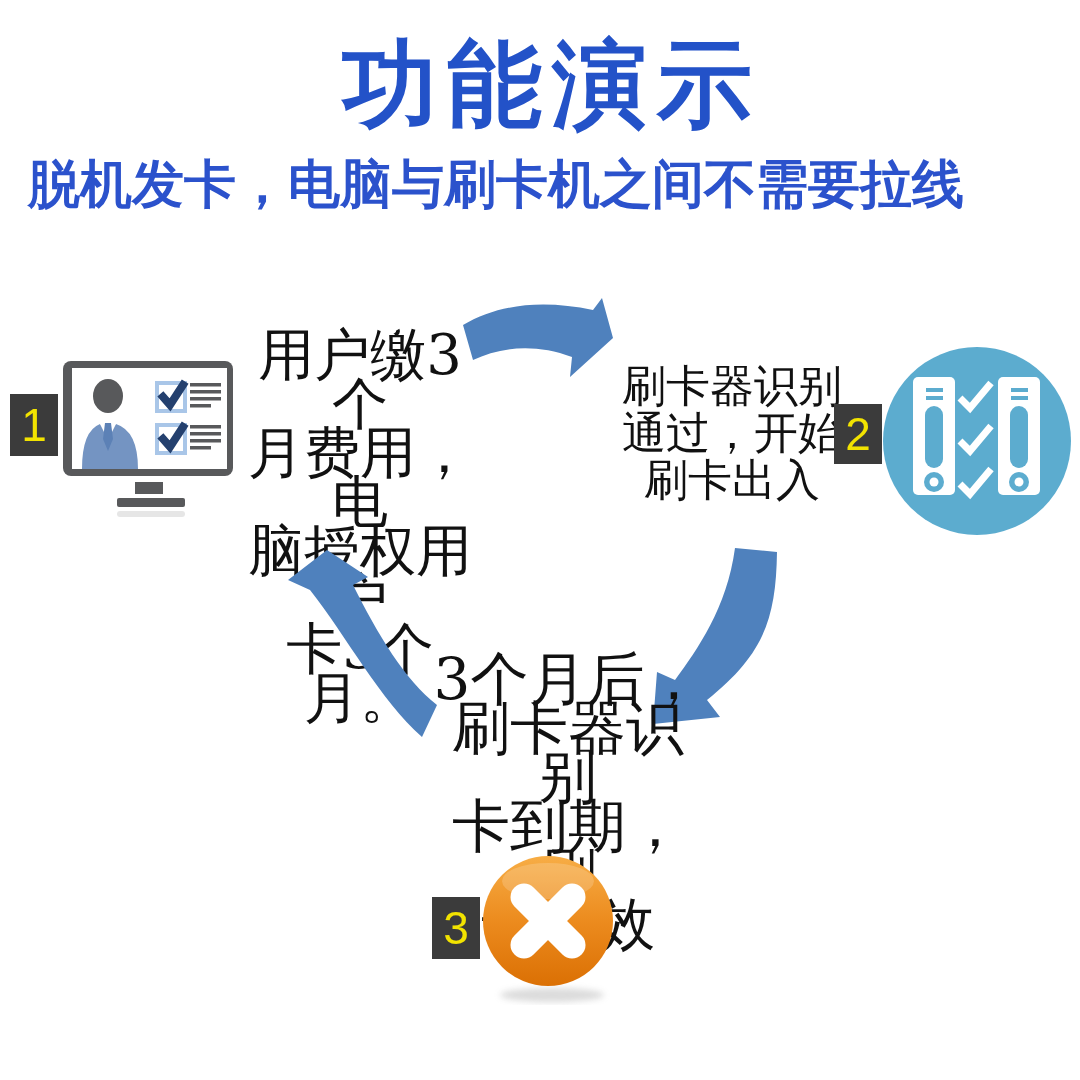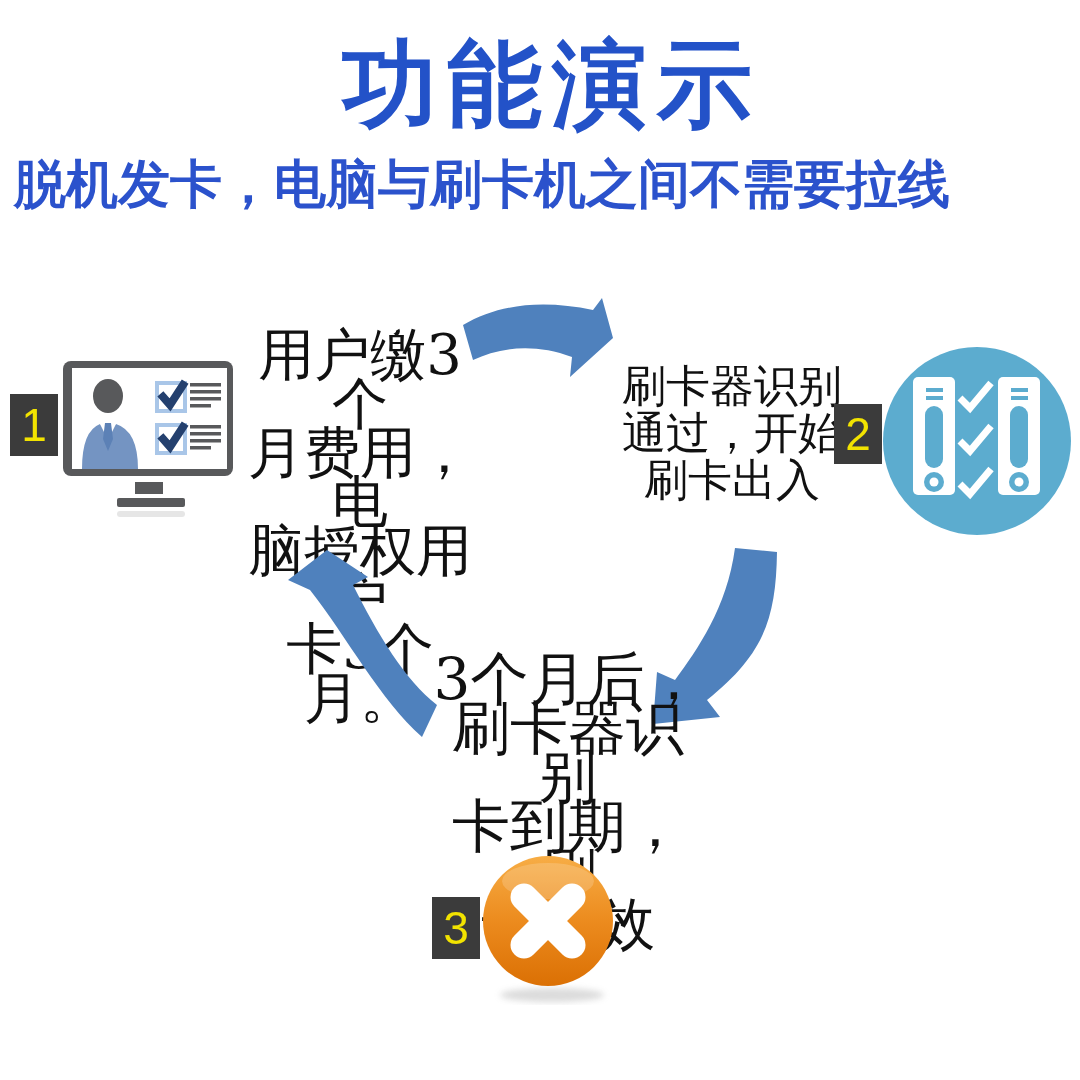--- a/index.html
+++ b/index.html
@@ -7,21 +7,21 @@
     position:relative;width:1080px;height:1080px;background:#ffffff;
     overflow:hidden;font-family:"Liberation Sans",sans-serif;
   }
   .title{
     position:absolute;top:22px;left:0;width:1080px;text-align:center;
     font-size:95px;font-weight:bold;color:#2352c8;letter-spacing:10px;
     font-family:"Liberation Sans",sans-serif;
     margin-left:12px;
   }
   .subtitle{
-    position:absolute;top:150px;left:0;width:964px;text-align:center;
+    position:absolute;top:150px;left:0;width:964px;text-align:right;
     font-size:52px;font-weight:bold;color:#2b52cc;letter-spacing:0px;
     font-family:"Liberation Sans",sans-serif;
   }
   .step-text{
     position:absolute;text-align:center;color:#111111;
     white-space:pre-line;
     font-family:"DejaVu Serif","Liberation Serif",serif;
   }
   .step1-text{left:240px;top:330px;width:240px;font-size:56px;line-height:49px;}
   .step2-text{left:612px;top:362px;width:240px;font-size:44px;line-height:47px;}

